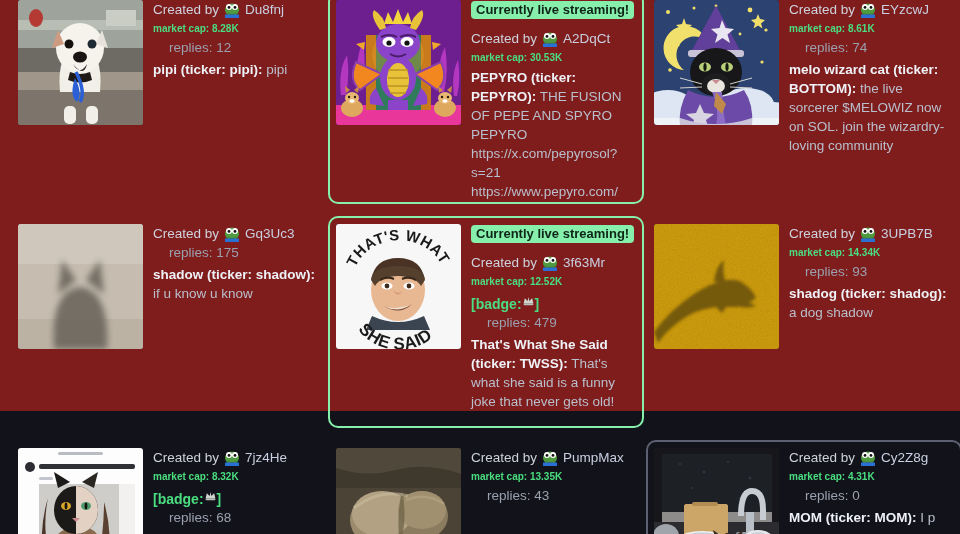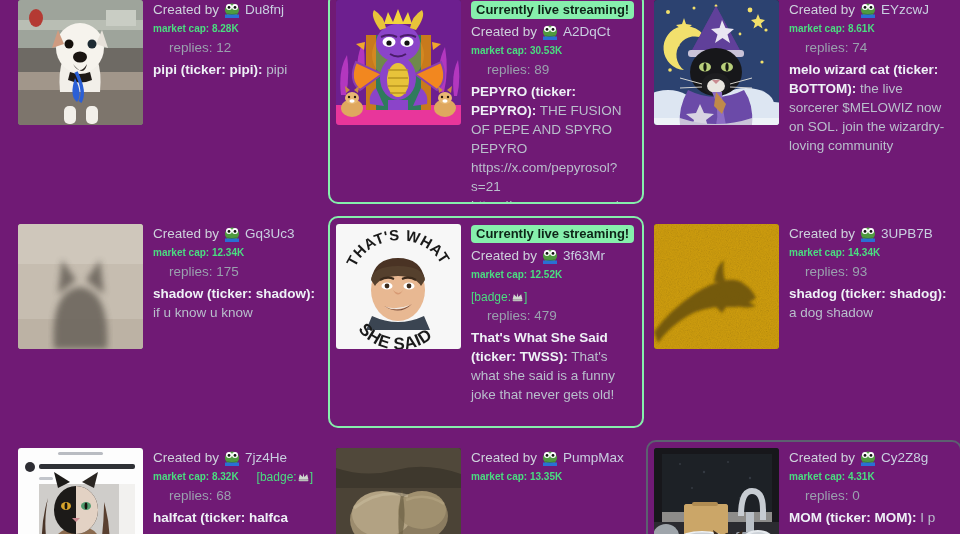--- a/index.html
+++ b/index.html
@@ -3,22 +3,22 @@
 <meta charset="utf-8">
 <style>
   * { box-sizing: border-box; margin: 0; padding: 0; }
   html, body {
     width: 960px; height: 534px;
     background: #12131a;
     font-family: "Liberation Sans", sans-serif;
     overflow: hidden;
   }
   .board {
-    width: 960px; height: 534px;
-    background: #701a75;
+    width: 960px; height: 411px;
+    background: #7f1d1d;
     padding: 0 10px;
     position: relative;
   }
   .grid {
     display: grid;
     grid-template-columns: 316px 316px 316px;
     grid-auto-rows: 212px;
     column-gap: 2px;
     row-gap: 12px;
     position: relative;
@@ -56,42 +56,42 @@
   }
   .live-badge {
     display: inline-block;
     align-self: flex-start;
     background: #86efac;
     color: #0d2417;
     font-size: 13px;
     font-weight: bold;
     border-radius: 4px;
     padding: 1px 5px 2px 5px;
-    margin-bottom: 3px;
+    margin-bottom: 10px;
     line-height: 15px;
   }
   .createdline {
     font-size: 13.5px;
     color: #ced2dc;
     display: flex;
     align-items: center;
     gap: 5px;
     line-height: 18px;
     white-space: nowrap;
   }
   .createdline .creator { color: #c9cfe0; }
   .pepe { width: 16px; height: 16px; flex: 0 0 16px; display:block; }
   .mcrow {
     display: flex;
     flex-wrap: wrap;
     gap: 4px 18px;
     line-height: 18px;
   }
   .mcap { font-size: 10px; color: #4ade80; white-space: nowrap; font-weight: bold; }
-  .badge { font-size: 12px; color: #4ade80; white-space: nowrap; display:inline-flex; align-items:center; }
+  .badge { font-size: 14px; color: #4ade80; white-space: nowrap; display:inline-flex; align-items:flex-start;font-weight:bold; }
   .badge svg { width: 13px; height: 13px; vertical-align: -2px; }
   .replies { font-size: 13.5px; color: #9aa0ae; line-height: 18px; margin-bottom: 2px; margin-left: 16px; }
   .desc {
     font-size: 13.5px;
     color: #b9bfcc;
     line-height: 19px;
     word-break: break-word;
     overflow-wrap: anywhere;
   }
   .desc b { color: #eef1f6; font-weight: bold; }
@@ -230,21 +230,20 @@
             <ellipse cx="11" cy="5" rx="3" ry="3" fill="#fff"></ellipse>
               <circle cx="11" cy="5.4" r="1.4" fill="#111"></circle>
             <path d="M2 11 q6 4 12 0 q-6 2 -12 0z" fill="#2f6b26"></path>
             <rect x="1" y="12.5" width="14" height="3.5" fill="#2a6fd4"></rect>
           </svg>
           <span class="creator">A2DqCt</span>
         </div>
         <div class="mcrow">
           <span class="mcap">market cap: 30.53K</span>
         </div>
-        <div class="replies">replies: 89</div>
         <div class="desc"><b>PEPYRO (ticker: PEPYRO):</b><span> THE FUSION OF PEPE AND SPYRO PEPYRO https://x.com/pepyrosol?s=21 https://www.pepyro.com/</span></div>
       </div>
     </div>
 
     <div class="card">
       <div class="thumb">
         <svg viewBox="0 0 125 125">
           <rect width="125" height="125" fill="#2c4270"></rect>
           <g fill="#f3e06a">
             <circle cx="14" cy="12" r="2"></circle>
@@ -338,23 +337,20 @@
           <svg class="pepe" viewBox="0 0 16 16">
             <ellipse cx="8" cy="8" rx="7" ry="6.5" fill="#4f9a3f"></ellipse>
             <ellipse cx="5" cy="5" rx="3" ry="3" fill="#fff"></ellipse>
               <circle cx="5" cy="5.4" r="1.4" fill="#111"></circle>
             <ellipse cx="11" cy="5" rx="3" ry="3" fill="#fff"></ellipse>
               <circle cx="11" cy="5.4" r="1.4" fill="#111"></circle>
             <path d="M2 11 q6 4 12 0 q-6 2 -12 0z" fill="#2f6b26"></path>
             <rect x="1" y="12.5" width="14" height="3.5" fill="#2a6fd4"></rect>
           </svg>
           <span class="creator">Gq3Uc3</span>
-        </div>
-        <div class="mcrow">
-          <span class="mcap">market cap: 12.34K</span>
         </div>
         <div class="replies">replies: 175</div>
         <div class="desc"><b>shadow (ticker: shadow):</b><span> if u know u know</span></div>
       </div>
     </div>
 
     <div class="card live">
       <div class="thumb">
         <svg viewBox="0 0 125 125">
           <rect width="125" height="125" fill="#f7f7f7"></rect>
@@ -540,20 +536,21 @@
             <ellipse cx="11" cy="5" rx="3" ry="3" fill="#fff"></ellipse>
               <circle cx="11" cy="5.4" r="1.4" fill="#111"></circle>
             <path d="M2 11 q6 4 12 0 q-6 2 -12 0z" fill="#2f6b26"></path>
             <rect x="1" y="12.5" width="14" height="3.5" fill="#2a6fd4"></rect>
           </svg>
           <span class="creator">PumpMax</span>
         </div>
         <div class="mcrow">
           <span class="mcap">market cap: 13.35K</span>
         </div>
+        <div class="replies">replies: 43</div>
       </div>
     </div>
 
     <div class="card outlined">
       <div class="thumb">
         <svg viewBox="0 0 125 125">
           <rect width="125" height="125" fill="#17171b"></rect>
           <rect x="8" y="6" width="110" height="62" fill="#20242a"></rect>
           <rect x="8" y="6" width="110" height="62" fill="#1d2126"></rect>
           <g fill="#3a4149" opacity="0.8">

